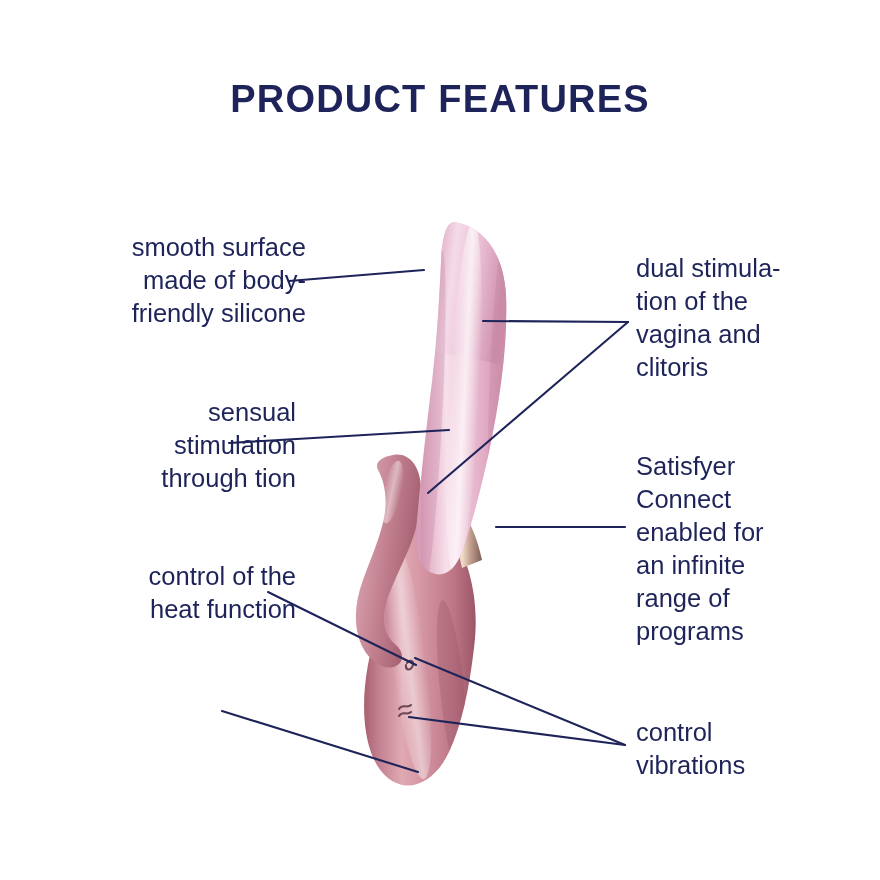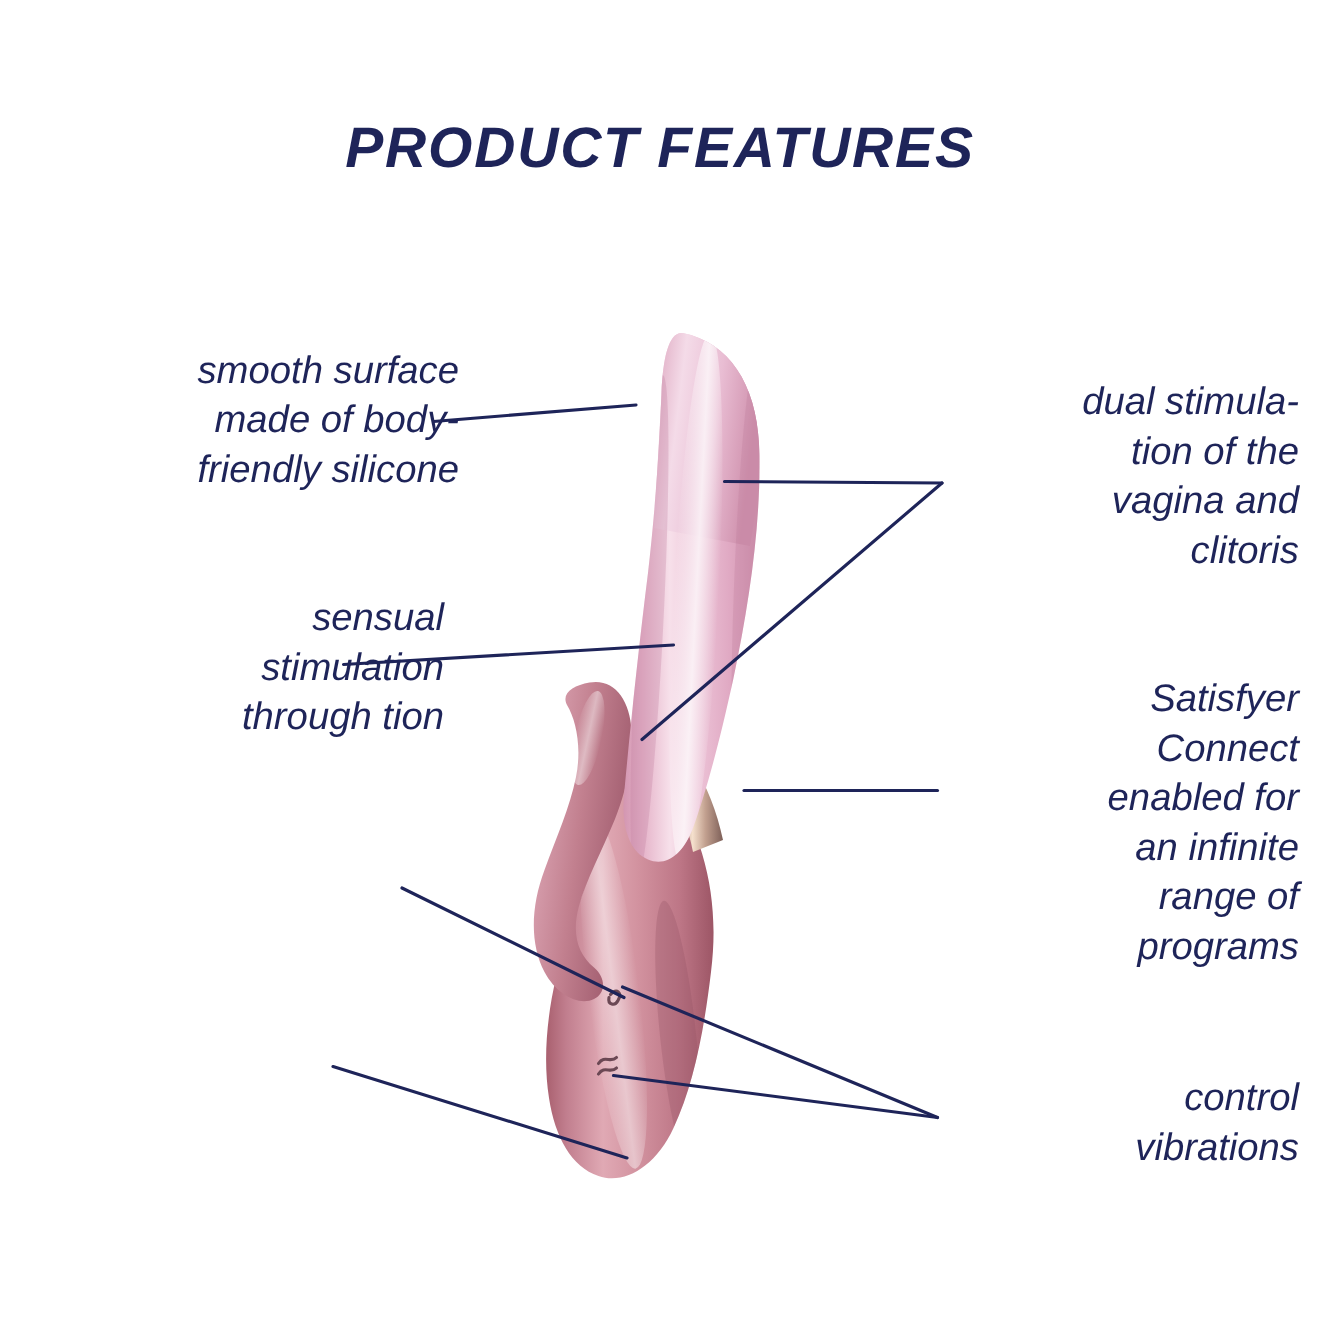--- a/index.html
+++ b/index.html
@@ -4,41 +4,41 @@
 <style>
   html,body{margin:0;padding:0;}
   body{
     width:880px;height:880px;
     background:#ffffff;
     font-family:"Liberation Sans", sans-serif;
     color:#1e2459;
     overflow:hidden;
     position:relative;
   }
-  #stage{position:relative;width:880px;height:880px;font-style:italic;}
+  #stage{position:relative;width:880px;height:880px;}
 
   .title{
     position:absolute;
     top:78px;left:0;width:880px;
     text-align:center;
     font-size:38px;
     font-weight:bold;
     letter-spacing:1.2px;
     color:#1e2459;
   }
 
   .label{
     position:absolute;
     font-size:25.5px;
     line-height:33px;
     color:#1e2459;
     white-space:pre-line;
   }
   .label.left{text-align:right;}
-  .label.right{text-align:right;}
+  .label.right{text-align:left;}
 
   svg.art{position:absolute;top:0;left:0;width:880px;height:880px;}
   svg.leaders{position:absolute;top:0;left:0;width:880px;height:880px;pointer-events:none;}
 </style>
 </head>
 <body>
 
 <div id="stage">
 
   <div class="title">PRODUCT FEATURES</div>
@@ -187,20 +187,22 @@
   </svg>
 
   <div class="label left" style="left:76px; top:231px; width:230px;">smooth surface
 made of body-
 friendly silicone</div>
 
   <div class="label left" style="left:76px; top:396px; width:220px;">sensual
 stimulation
 through tion</div>
 
+  <div class="label left" style="left:76px; top:560px; width:220px;">control of the
+heat function</div>
 
 
   <div class="label right" style="left:636px; top:252px; width:230px;">dual stimula-
 tion of the
 vagina and
 clitoris</div>
 
   <div class="label right" style="left:636px; top:716px; width:230px;">control
 vibrations</div>
 

